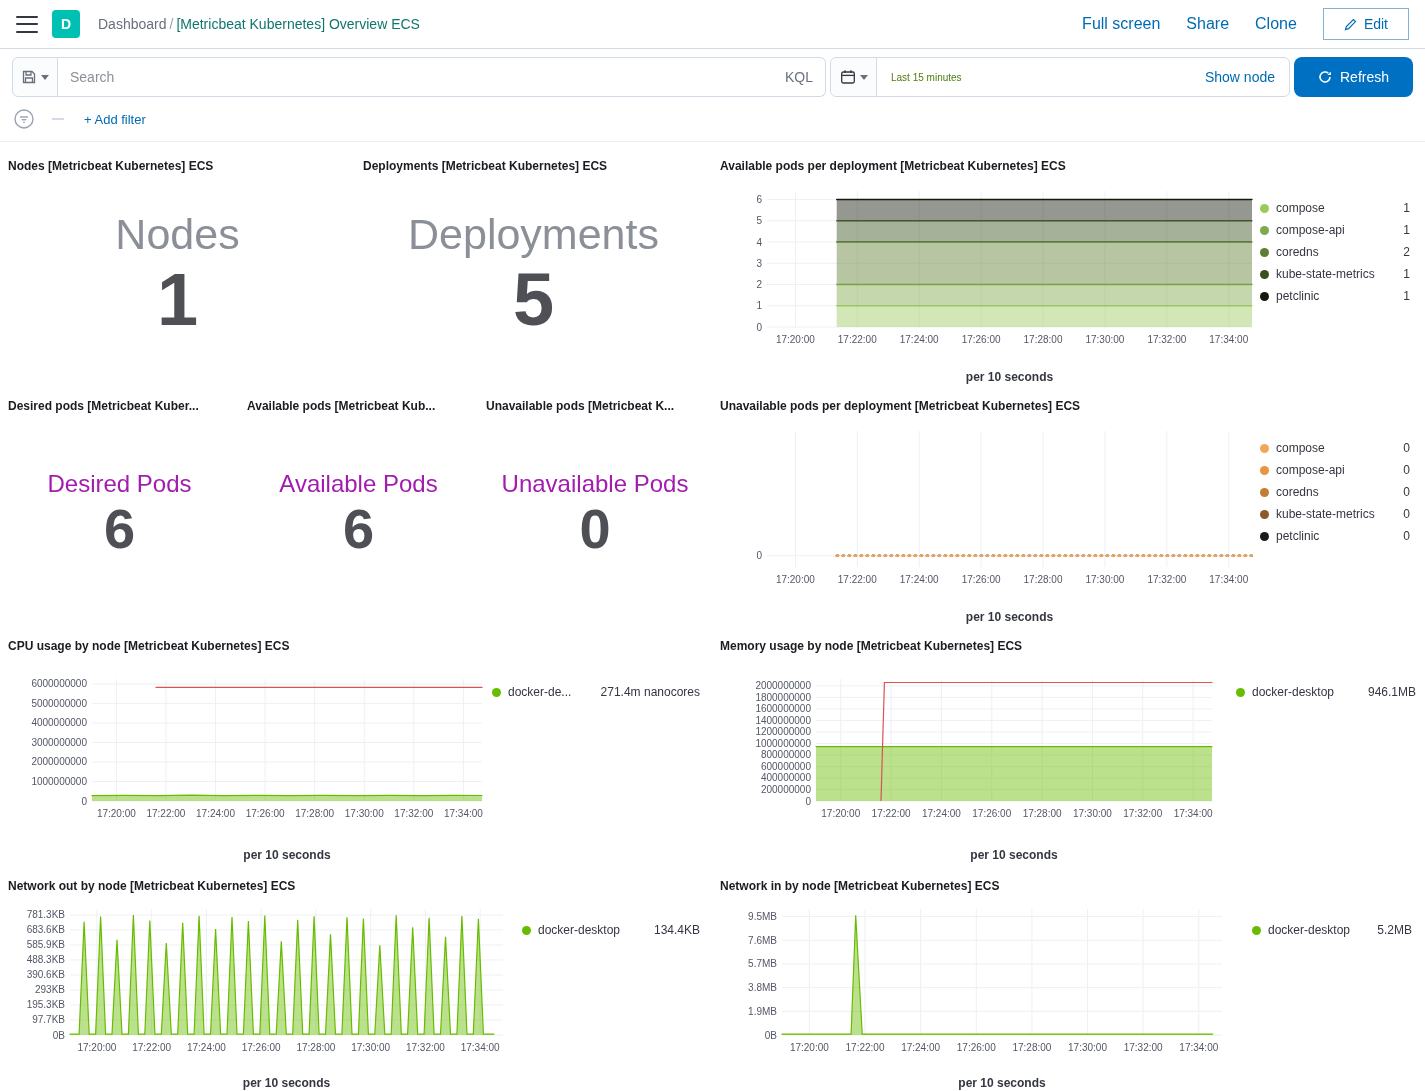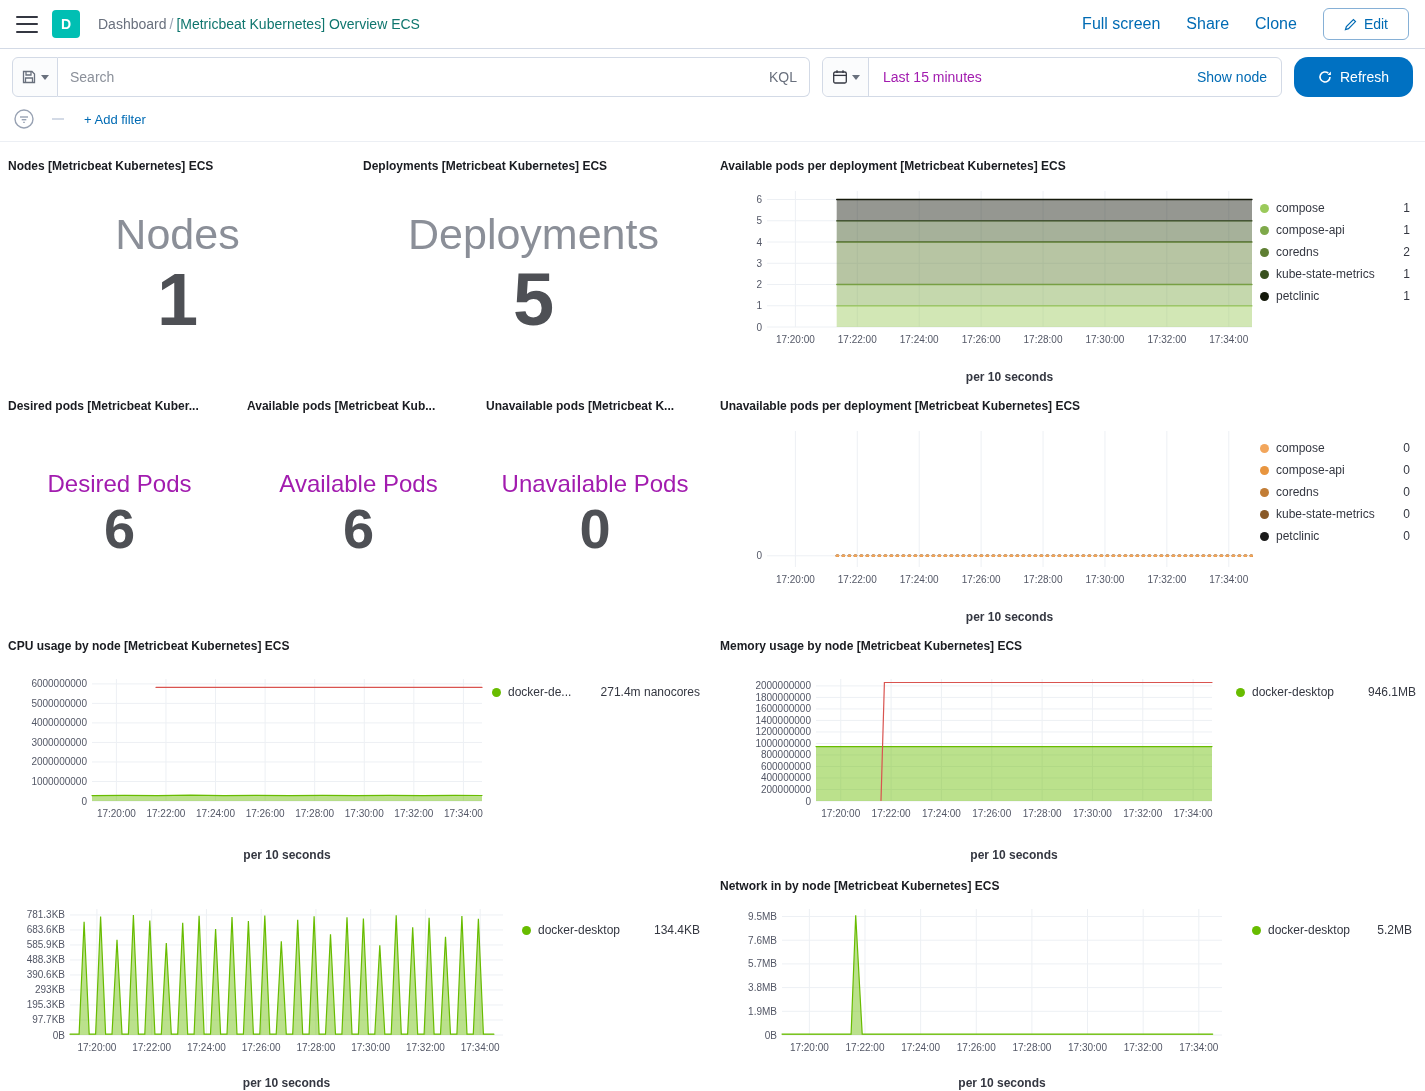--- a/index.html
+++ b/index.html
@@ -11,35 +11,35 @@
   .top-bar{display:flex;align-items:center;height:49px;border-bottom:1px solid #D3DAE6;padding:0 16px;gap:14px;background:#fff}
   .hamburger{width:22px;height:17px;display:flex;flex-direction:column;justify-content:space-between;background:none;border:none;cursor:pointer}
   .hamburger span{display:block;height:2px;background:#343741;border-radius:1px}
   .logo{width:28px;height:28px;background:#00bfb3;border-radius:4px;color:#fff;font-weight:700;font-size:14px;display:flex;align-items:center;justify-content:center;cursor:pointer}
   .breadcrumb{display:flex;align-items:center;gap:3px;font-size:14px;margin-left:4px;white-space:nowrap}
   .crumb-link{color:#69707D;cursor:pointer}
   .crumb-sep{color:#98A2B3}
   .crumb-current{color:#0f766e}
   .top-actions{margin-left:auto;display:flex;align-items:center;gap:26px}
   .top-link{color:#006BB4;font-size:16px;cursor:pointer;white-space:nowrap}
-  .edit-btn{display:flex;align-items:center;gap:7px;border:1px solid #86b0d6;background:#fff;color:#006BB4;font-size:14px;font-weight:500;border-radius:6px;height:32px;padding:0 20px;cursor:pointer}
+  .edit-btn{display:flex;align-items:center;gap:7px;border:1px solid #86b0d6;background:#fff;color:#006BB4;font-size:14px;font-weight:500;border-radius:0;height:32px;padding:0 20px;cursor:pointer}
 
   
-  .query-bar{display:flex;align-items:center;padding:8px 12px;gap:12px;background:#fff}
+  .query-bar{display:flex;align-items:center;padding:8px 12px;gap:4px;background:#fff}
   .search-group{display:flex;flex:1;min-width:0}
   .save-query{width:46px;height:40px;border:1px solid #D3DAE6;border-radius:6px 0 0 6px;display:flex;align-items:center;justify-content:center;gap:4px;background:#fbfcfd;cursor:pointer;flex:0 0 auto}
   .search-box{flex:1;height:40px;border:1px solid #D3DAE6;border-left:none;border-radius:0 6px 6px 0;display:flex;align-items:center;padding:0 12px;background:#fff}
   .search-box input{border:none;outline:none;flex:1;font-size:14px;color:#343741;font-family:inherit;background:transparent}
   .search-box input::placeholder{color:#8b909a}
   .kql{color:#69707D;font-size:14px;cursor:pointer;padding-left:8px}
   .date-group{width:460px;height:40px;border:1px solid #D3DAE6;border-radius:6px;display:flex;align-items:center;background:#fff;flex:0 0 auto}
   .date-icon-btn{width:46px;height:100%;border-right:1px solid #D3DAE6;display:flex;align-items:center;justify-content:center;gap:4px;background:#fbfcfd;border-radius:6px 0 0 6px;cursor:pointer}
-  .time-range{padding:0 14px;font-size:14px;color:#a21caf;cursor:pointer;white-space:nowrap}
+  .time-range{padding:0 14px;font-size:10px;color:#4d7c0f;cursor:pointer;white-space:nowrap}
   .show-dates{margin-left:auto;padding-right:14px;color:#006BB4;font-size:14px;cursor:pointer;white-space:nowrap}
-  .refresh-btn{width:119px;height:40px;background:#0071c2;border:none;border-radius:14px;color:#fff;font-size:14px;font-weight:500;display:flex;align-items:center;justify-content:center;gap:8px;cursor:pointer;flex:0 0 auto}
+  .refresh-btn{width:119px;height:40px;background:#0071c2;border:none;border-radius:8px;color:#fff;font-size:14px;font-weight:500;display:flex;align-items:center;justify-content:center;gap:8px;cursor:pointer;flex:0 0 auto}
 
   
   .filter-bar{display:flex;align-items:center;gap:16px;padding:2px 12px 10px 12px;border-bottom:1px solid #eceff4}
   .filter-dash{width:12px;height:2px;background:#D3DAE6}
   .add-filter{color:#006BB4;font-size:13px;cursor:pointer;margin-left:4px}
 
   
   .dashboard{position:relative;height:952px;background:#fff;overflow:hidden}
   .panel{position:absolute;background:#fff}
   .panel-title{font-size:12px;font-weight:700;color:#1a1c21;padding:10px 8px 0 8px;white-space:nowrap;overflow:hidden;cursor:pointer}
@@ -420,20 +420,21 @@
     <div class="legend" style="left:524px;top:56px;width:180px">
         <div class="legend-row">
           <span class="dot" style="background: rgb(104, 188, 0);"></span>
           <span class="lname">docker-desktop</span>
           <span class="lval">946.1MB</span>
         </div>
       </div>
   </section>
 
   <section class="panel" style="left:0;top:727px;width:712px;height:225px">
+    <h3 class="panel-title">Network out by node [Metricbeat Kubernetes] ECS</h3>
     <svg class="chart" style="left:0;top:22px" width="515" height="202" viewBox="0 0 515 202">
         <line x1="96.91991570073762" x2="96.91991570073762" y1="18" y2="144" stroke="#edf0f4"></line>
         <text x="96.91991570073762" y="160" text-anchor="middle" class="tick">17:20:00</text>
         <line x1="151.6722866174921" x2="151.6722866174921" y1="18" y2="144" stroke="#edf0f4"></line>
         <text x="151.6722866174921" y="160" text-anchor="middle" class="tick">17:22:00</text>
         <line x1="206.42465753424656" x2="206.42465753424656" y1="18" y2="144" stroke="#edf0f4"></line>
         <text x="206.42465753424656" y="160" text-anchor="middle" class="tick">17:24:00</text>
         <line x1="261.1770284510011" x2="261.1770284510011" y1="18" y2="144" stroke="#edf0f4"></line>
         <text x="261.1770284510011" y="160" text-anchor="middle" class="tick">17:26:00</text>
         <line x1="315.92939936775554" x2="315.92939936775554" y1="18" y2="144" stroke="#edf0f4"></line>

